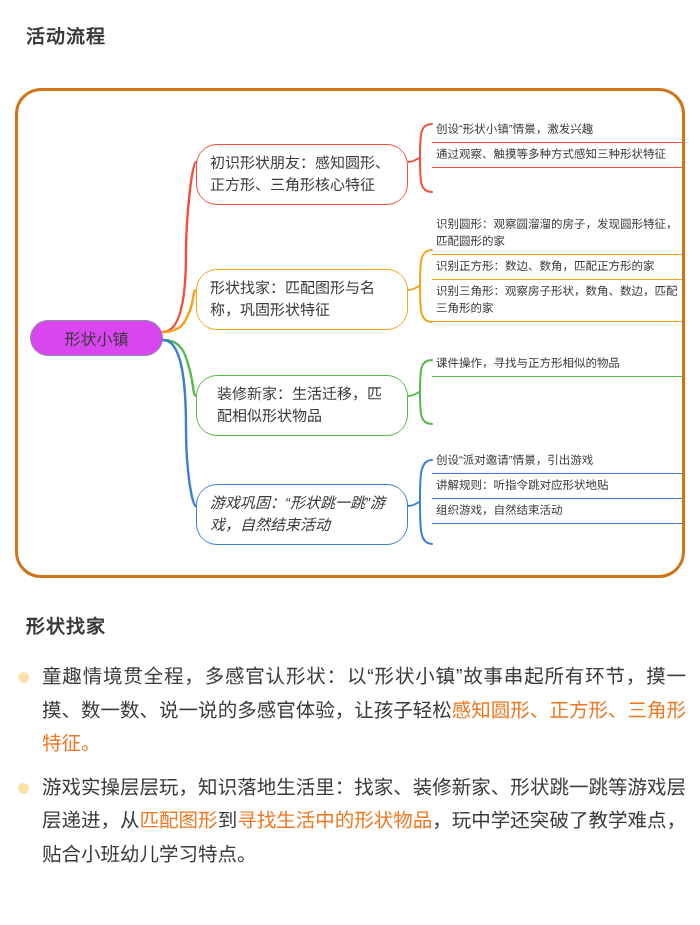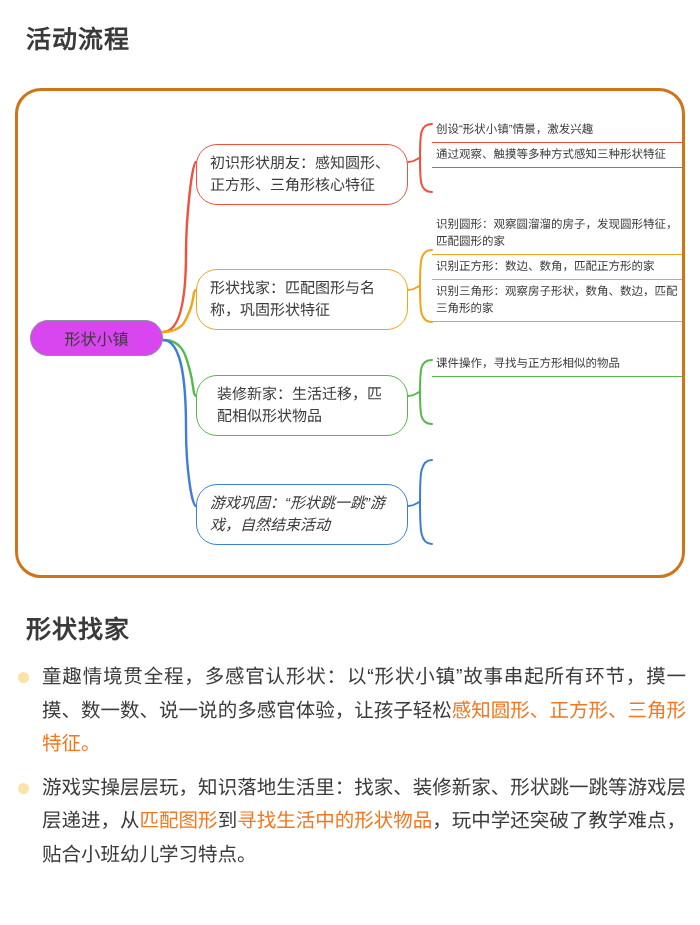--- a/index.html
+++ b/index.html
@@ -13,21 +13,21 @@
     position: relative;
     font-family: "Liberation Sans", "DejaVu Sans", sans-serif;
     color: #3b3b3b;
     overflow: hidden;
   }
 
   
   .section-heading {
     position: absolute;
     left: 26px;
-    font-size: 25px;
+    font-size: 19px;
     font-weight: bold;
     color: #3a3a3a;
     letter-spacing: 1px;
     line-height: 1;
     white-space: nowrap;
   }
   .section-heading .hl-bar {
     position: absolute;
     left: -4px;
     right: -10px;
@@ -219,20 +219,23 @@
 </div>
 <div class="leaf-group c-orange" id="leaves-1">
   <div class="leaf-item">识别圆形：观察圆溜溜的房子，发现圆形特征，匹配圆形的家</div>
   <div class="leaf-item">识别正方形：数边、数角，匹配正方形的家</div>
   <div class="leaf-item">识别三角形：观察房子形状，数角、数边，匹配三角形的家</div>
 </div>
 <div class="leaf-group c-green" id="leaves-2">
   <div class="leaf-item">课件操作，寻找与正方形相似的物品</div>
 </div>
 <div class="leaf-group c-blue" id="leaves-3">
+  <div class="leaf-item">创设“派对邀请”情景，引出游戏</div>
+  <div class="leaf-item">讲解规则：听指令跳对应形状地贴</div>
+  <div class="leaf-item">组织游戏，自然结束活动</div>
 </div>
 
 <div class="section-heading" id="heading-highlights">
   <span class="hl-bar" style="background: rgb(251, 234, 178);"></span>
   <span class="txt">形状找家</span>
 </div>
 
 <div id="highlights-list">
   <div class="highlight-item">
     <span class="highlight-bullet" style="background: rgb(251, 227, 168);"></span>

